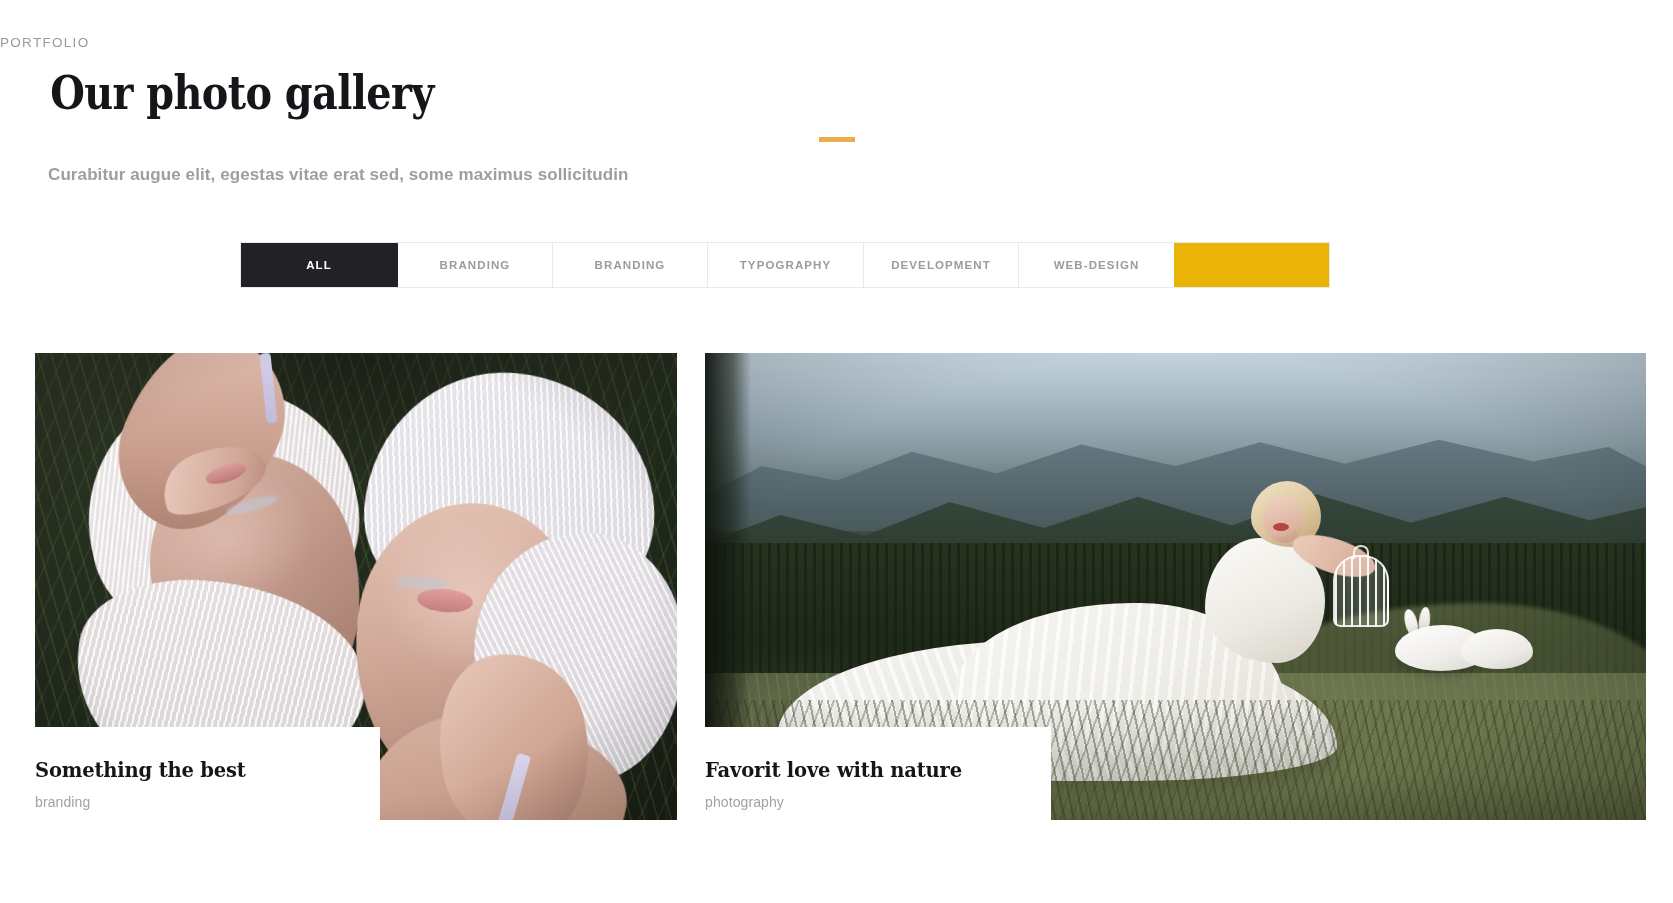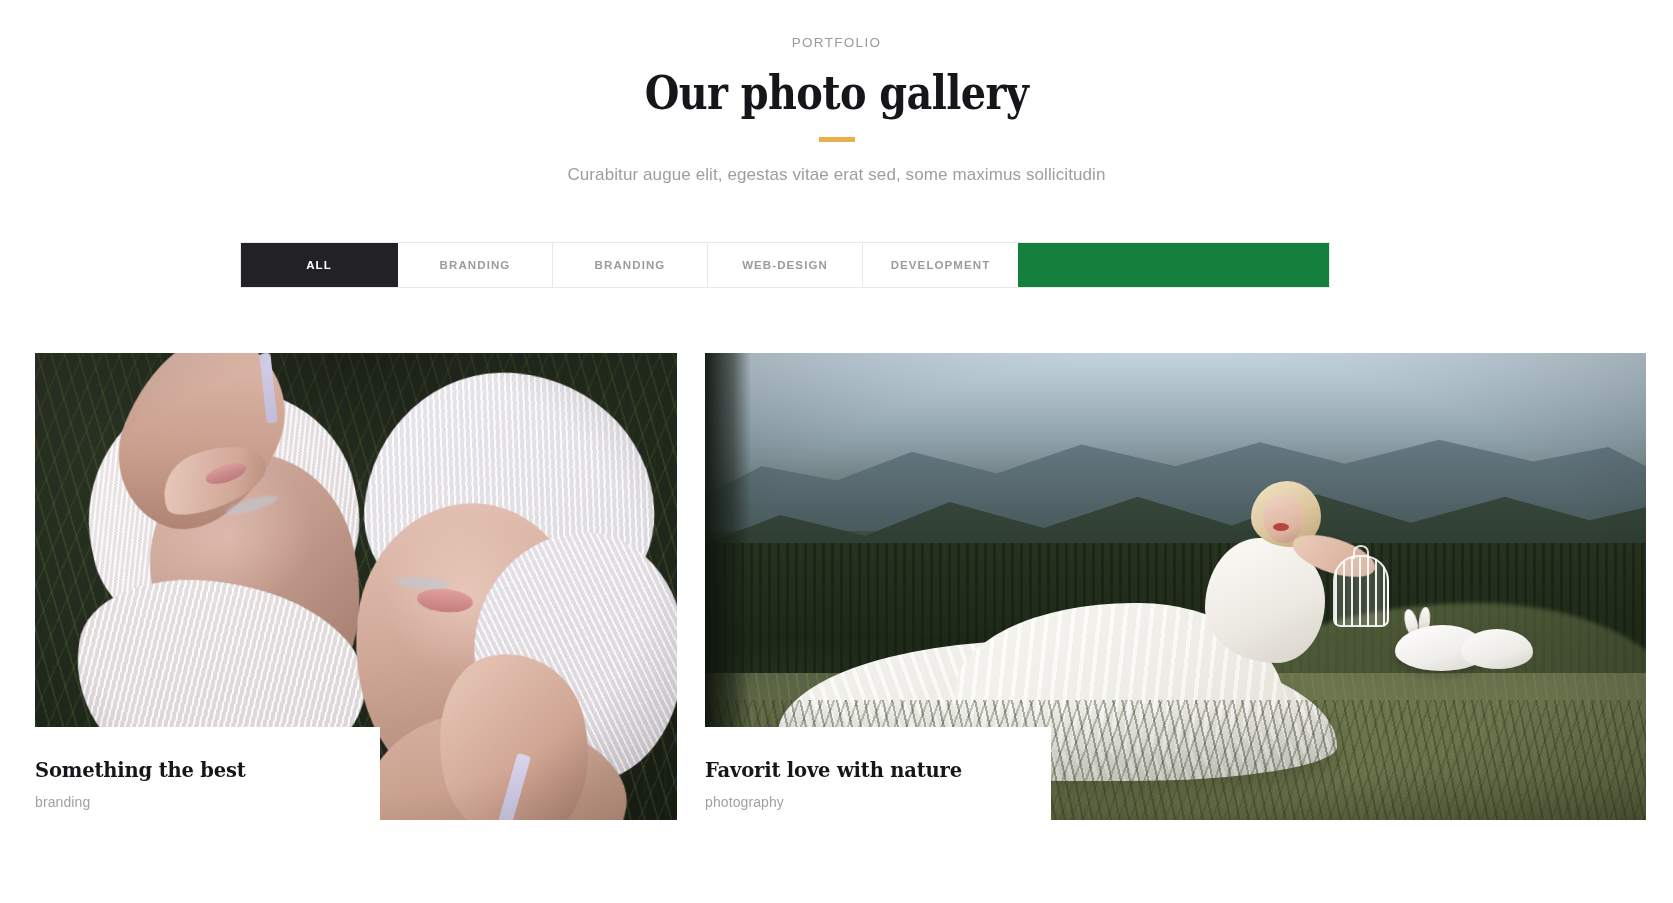--- a/index.html
+++ b/index.html
@@ -16,21 +16,21 @@
     position:relative;
     width:1673px;
     height:903px;
     background:#ffffff;
   }
 
   
   .section-head {
     position:absolute;
     top:0; left:0; right:0;
-    text-align:center;
+    text-align:left;
     padding-top:36px;
   }
 
   .eyebrow {
     font-family:"Liberation Sans", sans-serif;
     font-size:13.5px;
     letter-spacing:1.3px;
     color:#9a9a9a;
     font-weight:400;
     line-height:1;
@@ -58,34 +58,35 @@
     width:36px;
     height:5px;
     background:#eaae4a;
   }
 
   .subhead {
     margin-top:23px;
     font-family:"Liberation Sans", sans-serif;
     font-size:17px;
     color:#9e9e9e;
-    font-weight:400;
+    font-weight:700;
     letter-spacing:0.1px;
+    padding-left:48px;
   }
 
   
   .filter-bar {
     position:absolute;
     top:242px;
     left:240px;
     width:1090px;
     height:46px;
     display:flex;
     border:1px solid #e9e9e9;
-    background:#15803d;
+    background:#eab308;
   }
 
   .filter-tab {
     flex:0 0 auto;
     height:100%;
     display:flex;
     align-items:center;
     justify-content:center;
     font-size:11.5px;
     font-weight:bold;
@@ -501,22 +502,23 @@
     <div class="divider-wrap">
       <div class="divider"></div>
     </div>
     <div class="subhead">Curabitur augue elit, egestas vitae erat sed, some maximus sollicitudin</div>
   </div>
 
   <div class="filter-bar">
     <div class="filter-tab active w-all">ALL</div>
     <div class="filter-tab w-brand">BRANDING</div>
     <div class="filter-tab w-logo">BRANDING</div>
+    <div class="filter-tab w-typo">TYPOGRAPHY</div>
+    <div class="filter-tab w-dev">DEVELOPMENT</div>
     <div class="filter-tab w-web">WEB-DESIGN</div>
-    <div class="filter-tab w-dev">DEVELOPMENT</div>
   </div>
 
   <div class="gallery">
 
     <div class="card" id="card-one">
       <div class="card-photo">
         <div class="photo1">
           <div class="p1-hair-l"></div>
           <div class="p1-face-l"></div>
           <div class="p1-arm"></div>

